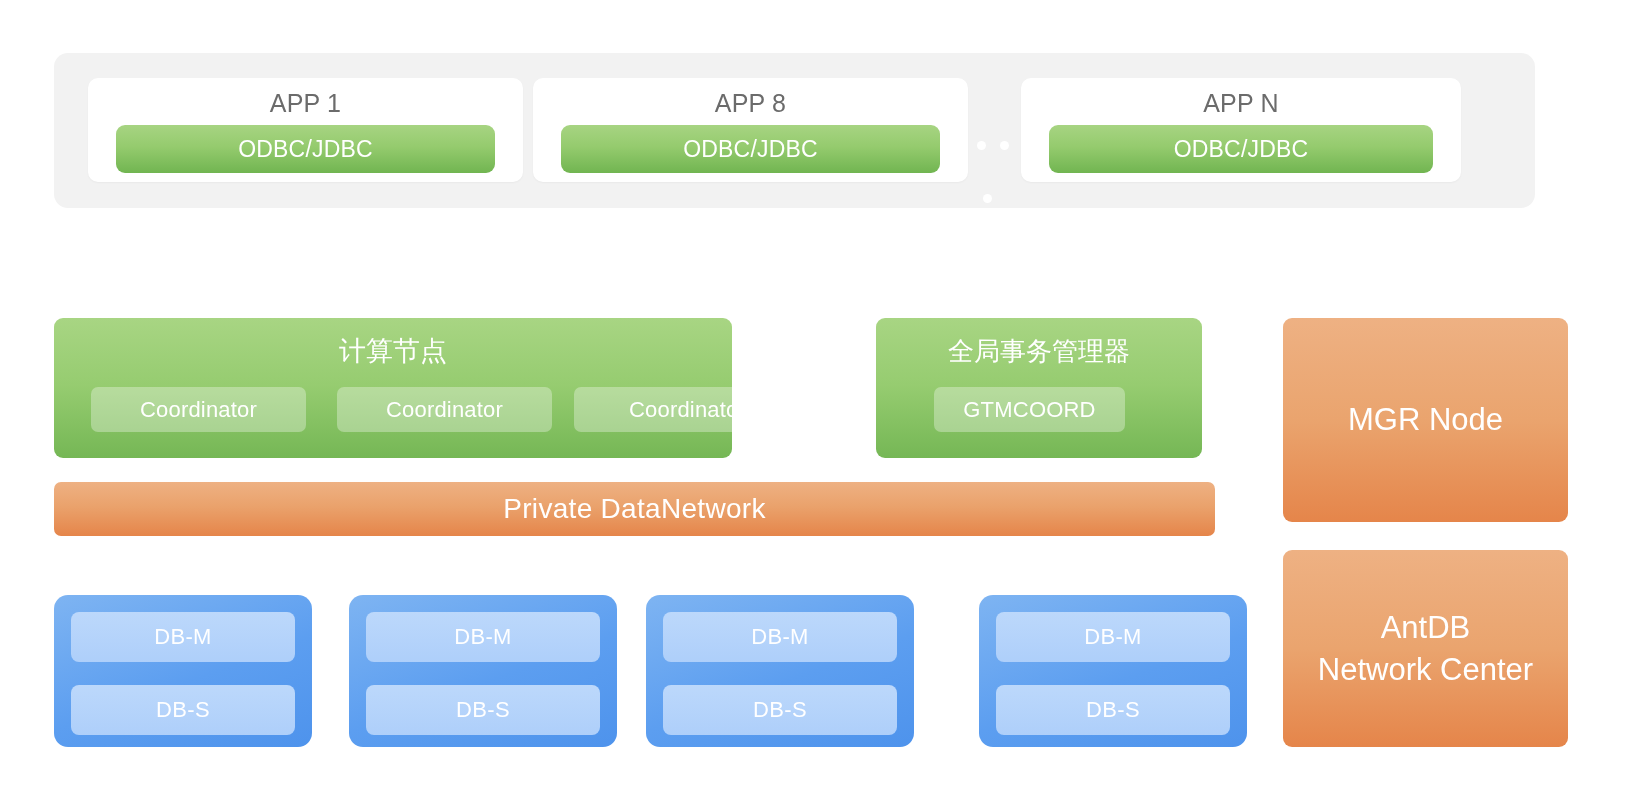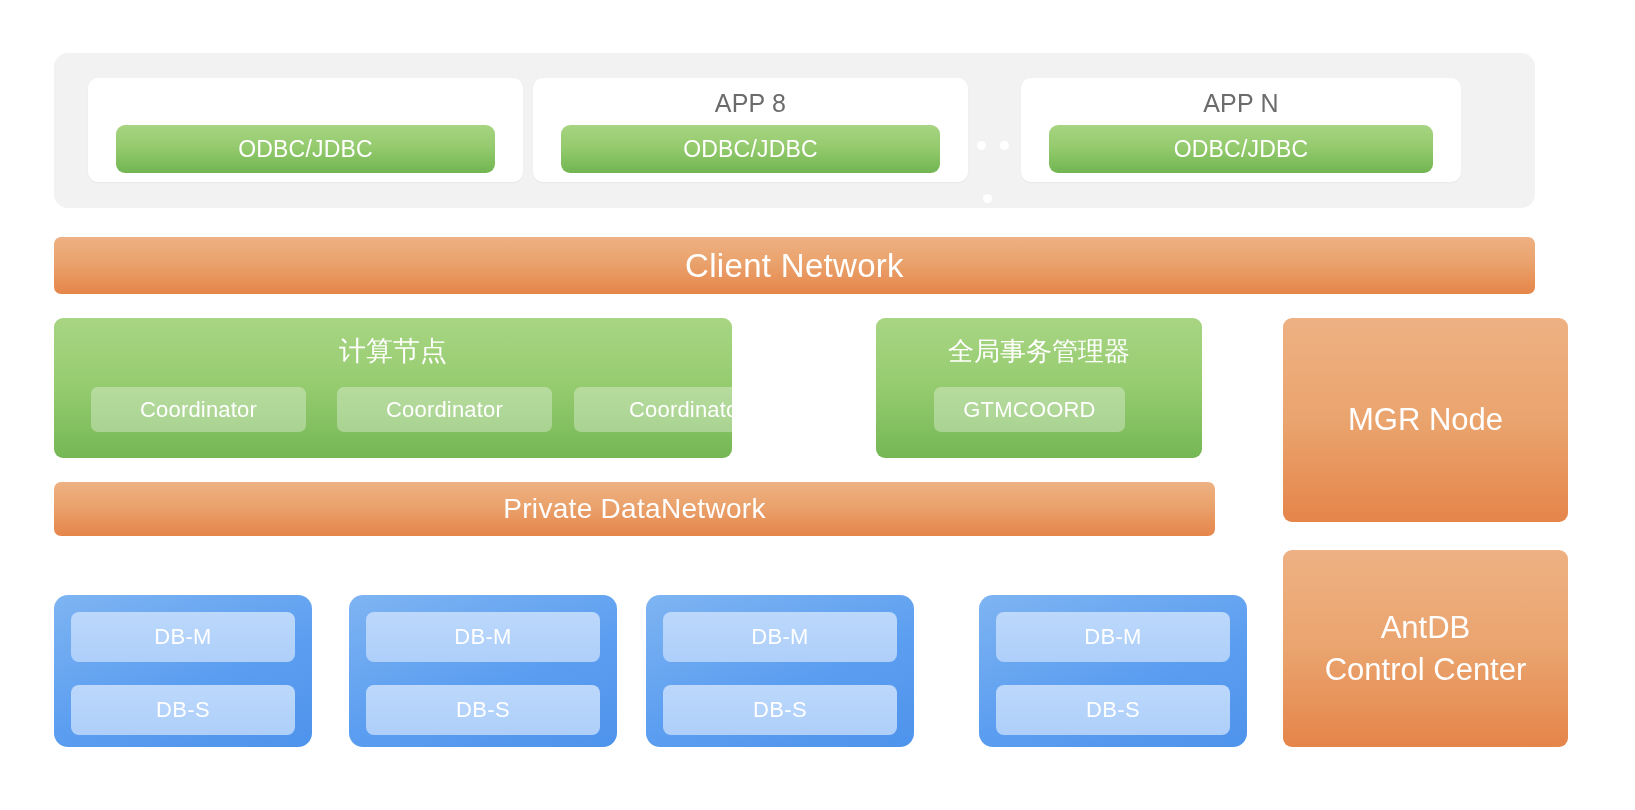--- a/index.html
+++ b/index.html
@@ -202,20 +202,21 @@
   .side-panel .line { display: block; }
 </style>
 </head>
 <body>
 
 <div id="diagram">
 
   <div class="app-panel">
 
     <div class="app-card app-card-1">
+      <div class="app-title">APP 1</div>
       <div class="driver-chip">ODBC/JDBC</div>
     </div>
 
     <div class="app-card app-card-2">
       <div class="app-title">APP 8</div>
       <div class="driver-chip">ODBC/JDBC</div>
     </div>
 
     <div class="app-card app-card-n">
       <div class="app-title">APP N</div>
@@ -223,21 +224,20 @@
     </div>
 
   </div>
 
   <div class="dots">
     <span class="dot dot-a"></span>
     <span class="dot dot-b"></span>
     <span class="dot dot-c"></span>
   </div>
 
-  <div class="net-bar client-network">Client Network</div>
 
   <div class="green-block compute-node">
     <div class="green-title">计算节点</div>
     <div class="sub-chip coord-1">Coordinator</div>
     <div class="sub-chip coord-2">Coordinator</div>
     <div class="sub-chip coord-3">Coordinator</div>
   </div>
 
   <div class="green-block gtm-node">
     <div class="green-title">全局事务管理器</div>
@@ -264,17 +264,17 @@
   <div class="db-group db-g4">
     <div class="db-chip db-m">DB-M</div>
     <div class="db-chip db-s">DB-S</div>
   </div>
 
   <div class="side-panel mgr-node">MGR Node</div>
 
   <div class="side-panel control-center">
     <div>
       <span class="line">AntDB</span>
-      <span class="line">Control Center</span>
+      <span class="line">Network Center</span>
     </div>
   </div>
 
 </div>
 
 </body></html>

